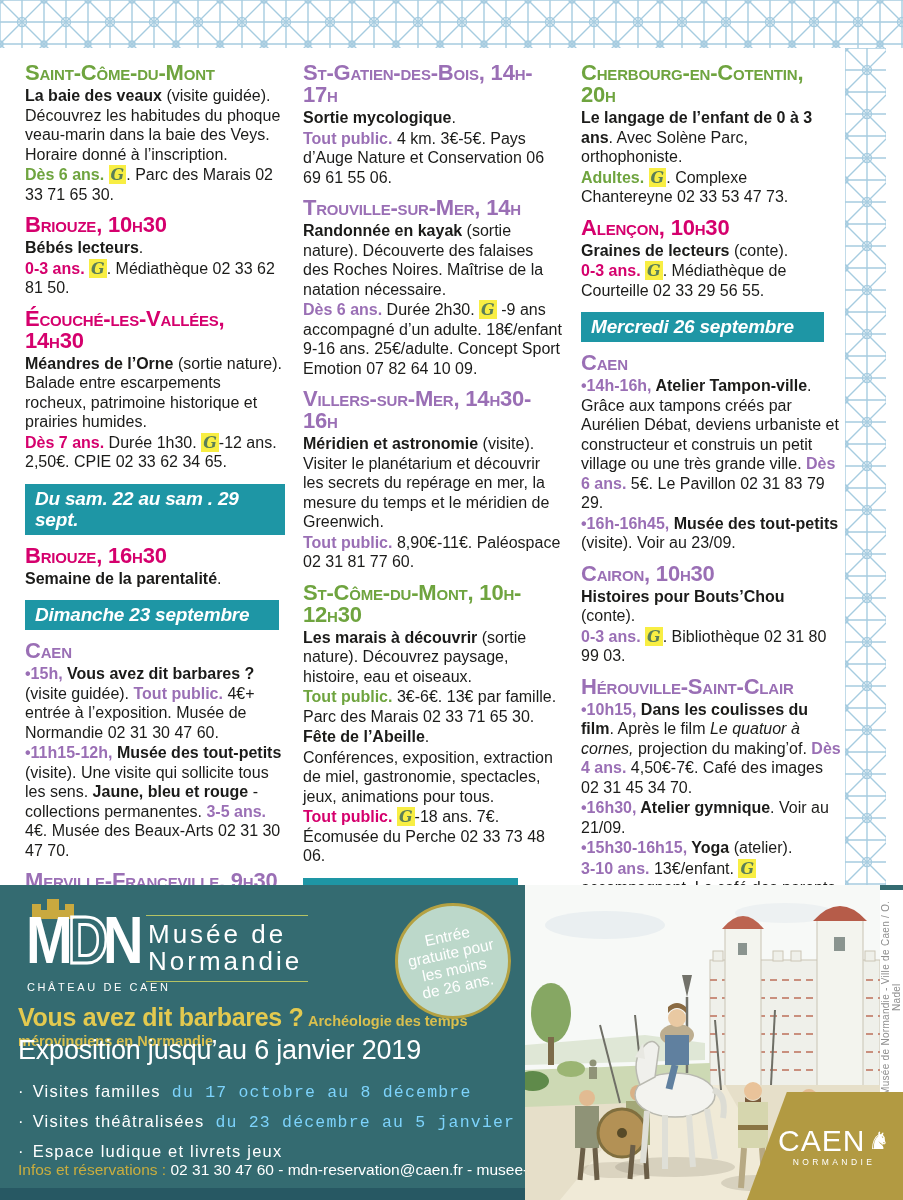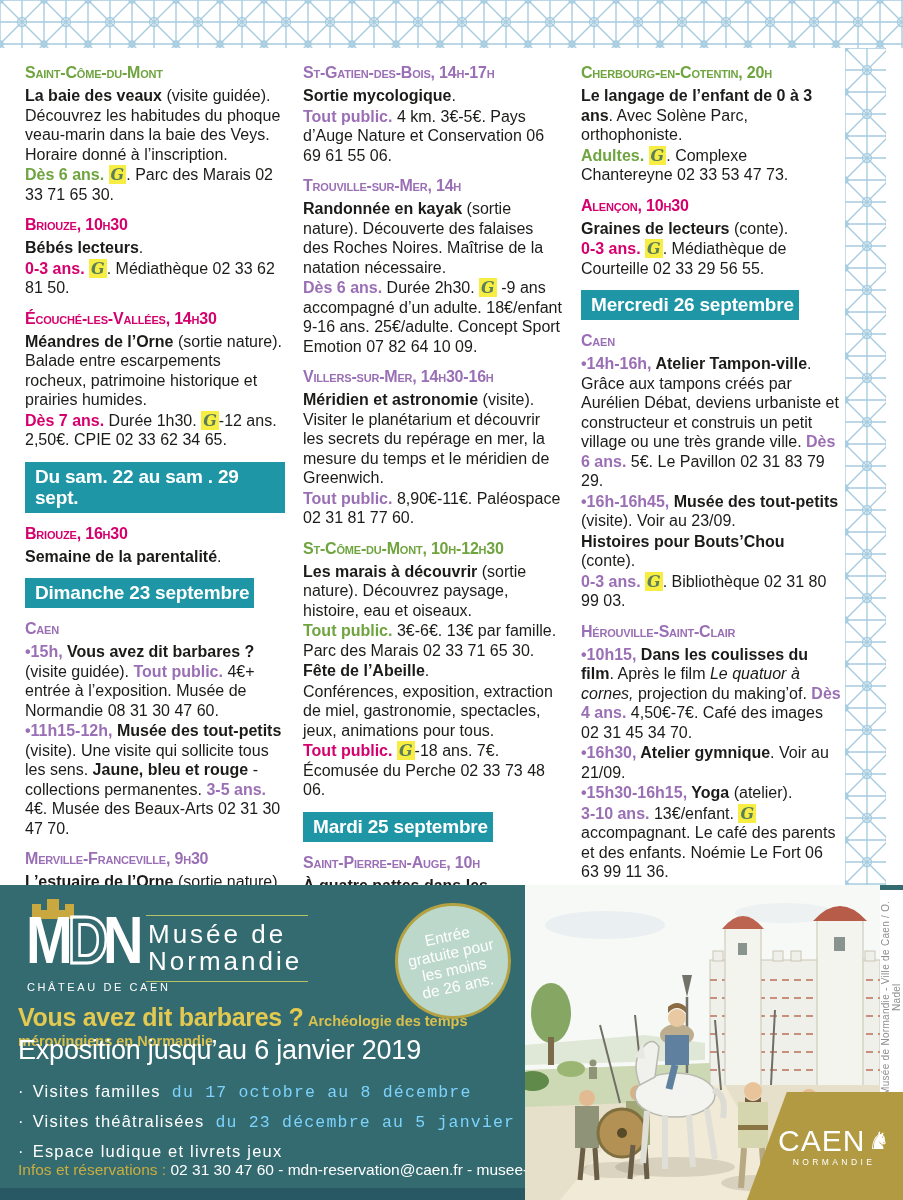--- a/index.html
+++ b/index.html
@@ -7,34 +7,34 @@
         font-family:"Liberation Sans",sans-serif;color:#1b1b19;}
 
   
   .border-top{position:absolute;left:0;top:0;width:903px;height:48px;}
   .border-right{position:absolute;left:845px;top:48px;width:41px;height:837px;}
 
   
   .content{position:absolute;left:25px;top:62px;width:816px;display:flex;gap:18px;}
   .col{flex:1;min-width:0;}
   .col > :first-child{margin-top:0;}
-  h3.city{font-variant:small-caps;font-weight:bold;font-size:16px;line-height:22px;
+  h3.city{font-variant:small-caps;font-weight:bold;font-size:22px;line-height:22px;
           margin:10px 0 2px;letter-spacing:-0.2px;}
   .c-green{color:#6fa43f;}
   .c-magenta{color:#d5006d;}
   .c-purple{color:#9a6fb5;}
   p.event-text{font-size:16px;line-height:19.5px;margin:0 0 1px;}
   .seg-b{font-weight:bold;}
   .seg-i{font-style:italic;}
   .seg-lab,.seg-bul{font-weight:bold;}
   .seg-g{background:#f8ee43;color:#5c7f57;font-style:italic;font-weight:bold;
          font-family:"DejaVu Serif",serif;padding:0 2px;}
   .date-banner{display:block;width:fit-content;background:#1e96a5;color:#fff;font-weight:bold;
                font-size:19px;line-height:21px;letter-spacing:-0.2px;
-               padding:4px 5px 5px 10px;margin:12px 0 10px;}
+               padding:4px 30px 5px 10px;margin:12px 0 10px;font-style:italic;}
 
   
   .ad{position:absolute;left:0;top:885px;width:903px;height:315px;background:#346b71;}
   .ad-bottom-strip{position:absolute;left:0;top:303px;width:525px;height:12px;background:#275863;}
 
   .mdn-logo{position:absolute;left:26px;top:12px;}
   .mdn-crown{position:absolute;left:4px;top:0;}
   .mdn-letters{position:absolute;left:0;top:10px;font-size:66px;line-height:66px;font-weight:bold;
                letter-spacing:-6px;color:#fff;transform:scaleX(0.85);transform-origin:left;}
   .mdn-letters .d{color:transparent;-webkit-text-stroke:3px #fff;}
@@ -108,21 +108,21 @@
         <p class="event-text"><span class="seg-b">Bébés lecteurs</span><span class="seg-r">.</span></p>
         <p class="event-text"><span class="seg-lab c-magenta">0-3 ans. </span><span class="seg-g">G</span><span class="seg-r">. Médiathèque 02 33 62 81 50.</span></p>
         <h3 class="city c-magenta">Écouché-les-Vallées, 14h30</h3>
         <p class="event-text"><span class="seg-b">Méandres de l’Orne</span><span class="seg-r"> (sortie nature). Balade entre escarpements rocheux, patrimoine historique et prairies humides.</span></p>
         <p class="event-text"><span class="seg-lab c-magenta">Dès 7 ans. </span><span class="seg-r">Durée 1h30. </span><span class="seg-g">G</span><span class="seg-r">-12 ans. 2,50€. CPIE 02 33 62 34 65.</span></p>
         <div class="date-banner">Du sam. 22 au sam . 29 sept.</div>
         <h3 class="city c-magenta">Briouze, 16h30</h3>
         <p class="event-text"><span class="seg-b">Semaine de la parentalité</span><span class="seg-r">.</span></p>
         <div class="date-banner">Dimanche 23 septembre</div>
         <h3 class="city c-purple">Caen</h3>
-        <p class="event-text"><span class="seg-bul c-purple">•15h, </span><span class="seg-b">Vous avez dit barbares ?</span><span class="seg-r"> (visite guidée). </span><span class="seg-lab c-purple">Tout public.</span><span class="seg-r"> 4€+ entrée à l’exposition. Musée de Normandie 08 31 30 47 60.</span></p>
+        <p class="event-text"><span class="seg-bul c-purple">•15h, </span><span class="seg-b">Vous avez dit barbares ?</span><span class="seg-r"> (visite guidée). </span><span class="seg-lab c-purple">Tout public.</span><span class="seg-r"> 4€+ entrée à l’exposition. Musée de Normandie 02 31 30 47 60.</span></p>
         <p class="event-text"><span class="seg-bul c-purple">•11h15-12h, </span><span class="seg-b">Musée des tout-petits</span><span class="seg-r"> (visite). Une visite qui sollicite tous les sens. </span><span class="seg-b">Jaune, bleu et rouge</span><span class="seg-r"> - collections permanentes. </span><span class="seg-lab c-purple">3-5 ans.</span><span class="seg-r"> 4€. Musée des Beaux-Arts 02 31 30 47 70.</span></p>
         <h3 class="city c-purple">Merville-Franceville, 9h30</h3>
         <p class="event-text"><span class="seg-b">L’estuaire de l’Orne</span><span class="seg-r"> (sortie nature). Voir au 22/09.</span></p>
       </div>
     <div class="col">
         <h3 class="city c-purple">St-Gatien-des-Bois, 14h-17h</h3>
         <p class="event-text"><span class="seg-b">Sortie mycologique</span><span class="seg-r">.</span></p>
         <p class="event-text"><span class="seg-lab c-purple">Tout public.</span><span class="seg-r"> 4 km. 3€-5€. Pays d’Auge Nature et Conservation 06 69 61 55 06.</span></p>
         <h3 class="city c-purple">Trouville-sur-Mer, 14h</h3>
         <p class="event-text"><span class="seg-b">Randonnée en kayak</span><span class="seg-r"> (sortie nature). Découverte des falaises des Roches Noires. Maîtrise de la natation nécessaire.</span></p>
@@ -145,20 +145,21 @@
         <h3 class="city c-green">Cherbourg-en-Cotentin, 20h</h3>
         <p class="event-text"><span class="seg-b">Le langage de l’enfant de 0 à 3 ans</span><span class="seg-r">. Avec Solène Parc, orthophoniste.</span></p>
         <p class="event-text"><span class="seg-lab c-green">Adultes. </span><span class="seg-g">G</span><span class="seg-r">. Complexe Chantereyne 02 33 53 47 73.</span></p>
         <h3 class="city c-magenta">Alençon, 10h30</h3>
         <p class="event-text"><span class="seg-b">Graines de lecteurs</span><span class="seg-r"> (conte).</span></p>
         <p class="event-text"><span class="seg-lab c-magenta">0-3 ans. </span><span class="seg-g">G</span><span class="seg-r">. Médiathèque de Courteille 02 33 29 56 55.</span></p>
         <div class="date-banner">Mercredi 26 septembre</div>
         <h3 class="city c-purple">Caen</h3>
         <p class="event-text"><span class="seg-bul c-purple">•14h-16h, </span><span class="seg-b">Atelier Tampon-ville</span><span class="seg-r">. Grâce aux tampons créés par Aurélien Débat, deviens urbaniste et constructeur et construis un petit village ou une très grande ville. </span><span class="seg-lab c-purple">Dès 6 ans.</span><span class="seg-r"> 5€. Le Pavillon 02 31 83 79 29.</span></p>
         <p class="event-text"><span class="seg-bul c-purple">•16h-16h45, </span><span class="seg-b">Musée des tout-petits</span><span class="seg-r"> (visite). Voir au 23/09.</span></p>
+        <h3 class="city c-purple">Cairon, 10h30</h3>
         <p class="event-text"><span class="seg-b">Histoires pour Bouts’Chou</span><span class="seg-r"> (conte).</span></p>
         <p class="event-text"><span class="seg-lab c-purple">0-3 ans. </span><span class="seg-g">G</span><span class="seg-r">. Bibliothèque 02 31 80 99 03.</span></p>
         <h3 class="city c-purple">Hérouville-Saint-Clair</h3>
         <p class="event-text"><span class="seg-bul c-purple">•10h15, </span><span class="seg-b">Dans les coulisses du film</span><span class="seg-r">. Après le film </span><span class="seg-i">Le quatuor à cornes,</span><span class="seg-r"> projection du making’of. </span><span class="seg-lab c-purple">Dès 4 ans.</span><span class="seg-r"> 4,50€-7€. Café des images 02 31 45 34 70.</span></p>
         <p class="event-text"><span class="seg-bul c-purple">•16h30, </span><span class="seg-b">Atelier gymnique</span><span class="seg-r">. Voir au 21/09.</span></p>
         <p class="event-text"><span class="seg-bul c-purple">•15h30-16h15, </span><span class="seg-b">Yoga</span><span class="seg-r"> (atelier).</span></p>
         <p class="event-text"><span class="seg-lab c-purple">3-10 ans.</span><span class="seg-r"> 13€/enfant. </span><span class="seg-g">G</span><span class="seg-r"> accompagnant. Le café des parents et des enfants. Noémie Le Fort 06 63 99 11 36.</span></p>
         <h3 class="city c-purple">Honfleur, 15h30-16h</h3>
         <p class="event-text"><span class="seg-b">Heure du conte</span><span class="seg-r">. </span><span class="seg-lab c-purple">3-8 ans. </span><span class="seg-g">G</span><span class="seg-r">. Médiathèque 02 31 89 23 56.</span></p>
       </div>

